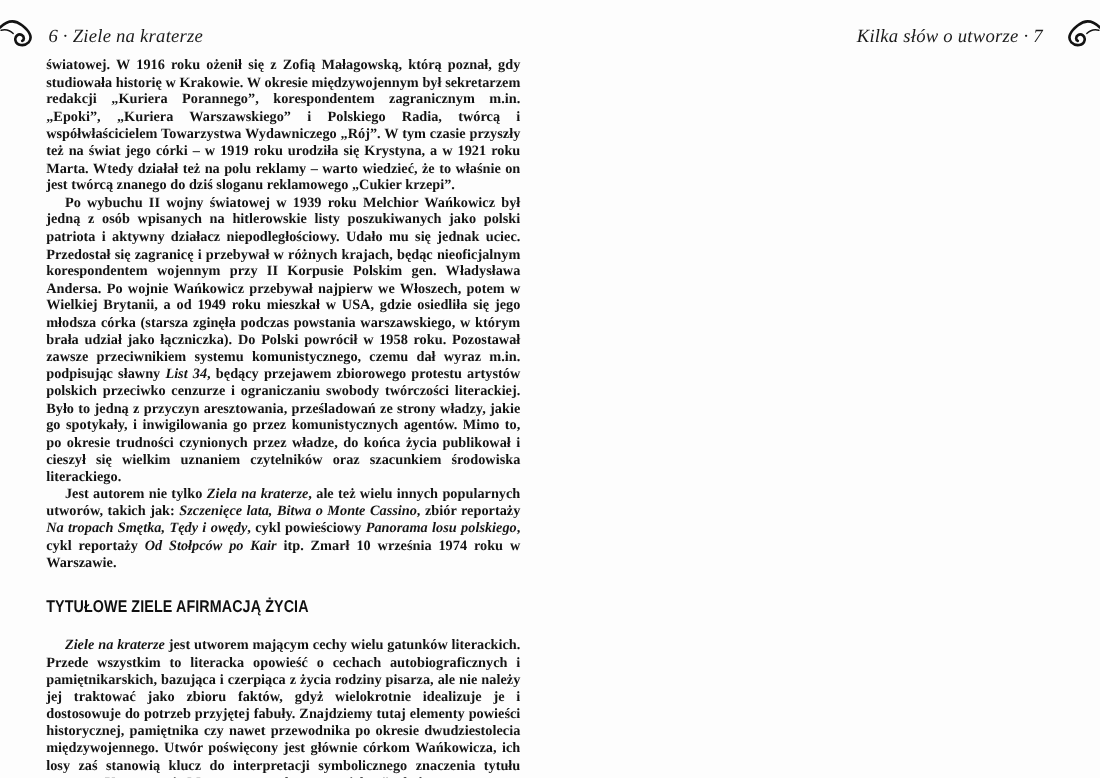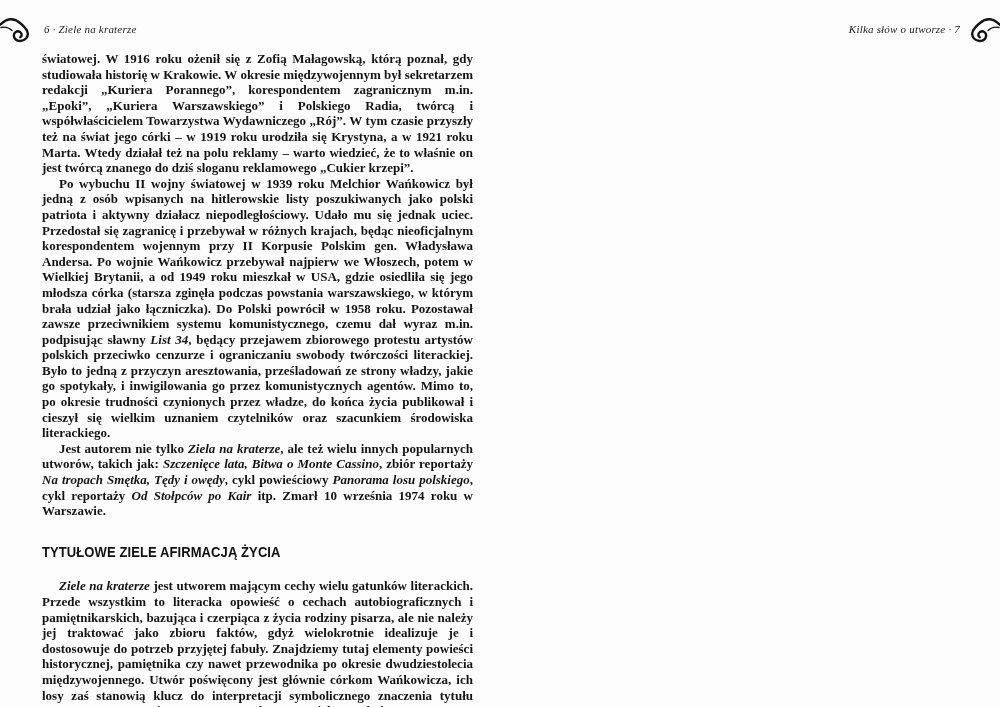--- a/index.html
+++ b/index.html
@@ -22,27 +22,27 @@
     height: 707px;
   }
   .page-left  { left: 0; }
   .page-right { left: 500px; }
 
   .running-head {
     position: absolute;
     top: 23px;
     font-family: "Liberation Serif", serif;
     font-style: italic;
-    font-size: 11px;
+    font-size: 17px;
     letter-spacing: 0.2px;
     color: #1a1a1a;
     white-space: nowrap;
   }
   .running-head.rh-left  { left: 44px; }
-  .running-head.rh-right { right: 40px; text-align: center; }
+  .running-head.rh-right { right: 52px; text-align: center; }
 
   .flourish {
     position: absolute;
     top: 17px;
     width: 40px;
     height: 28px;
   }
   .flourish.fl-left  { left: 0; }
   .flourish.fl-right { right: 0; transform: scaleX(-1); }
 

